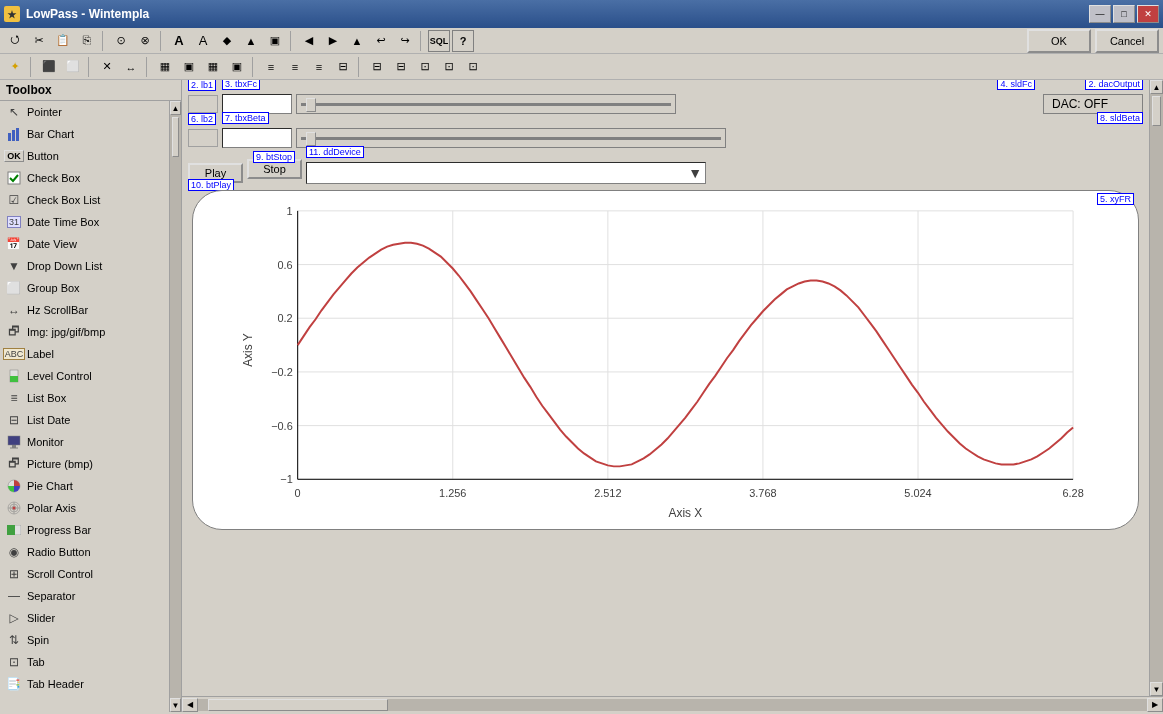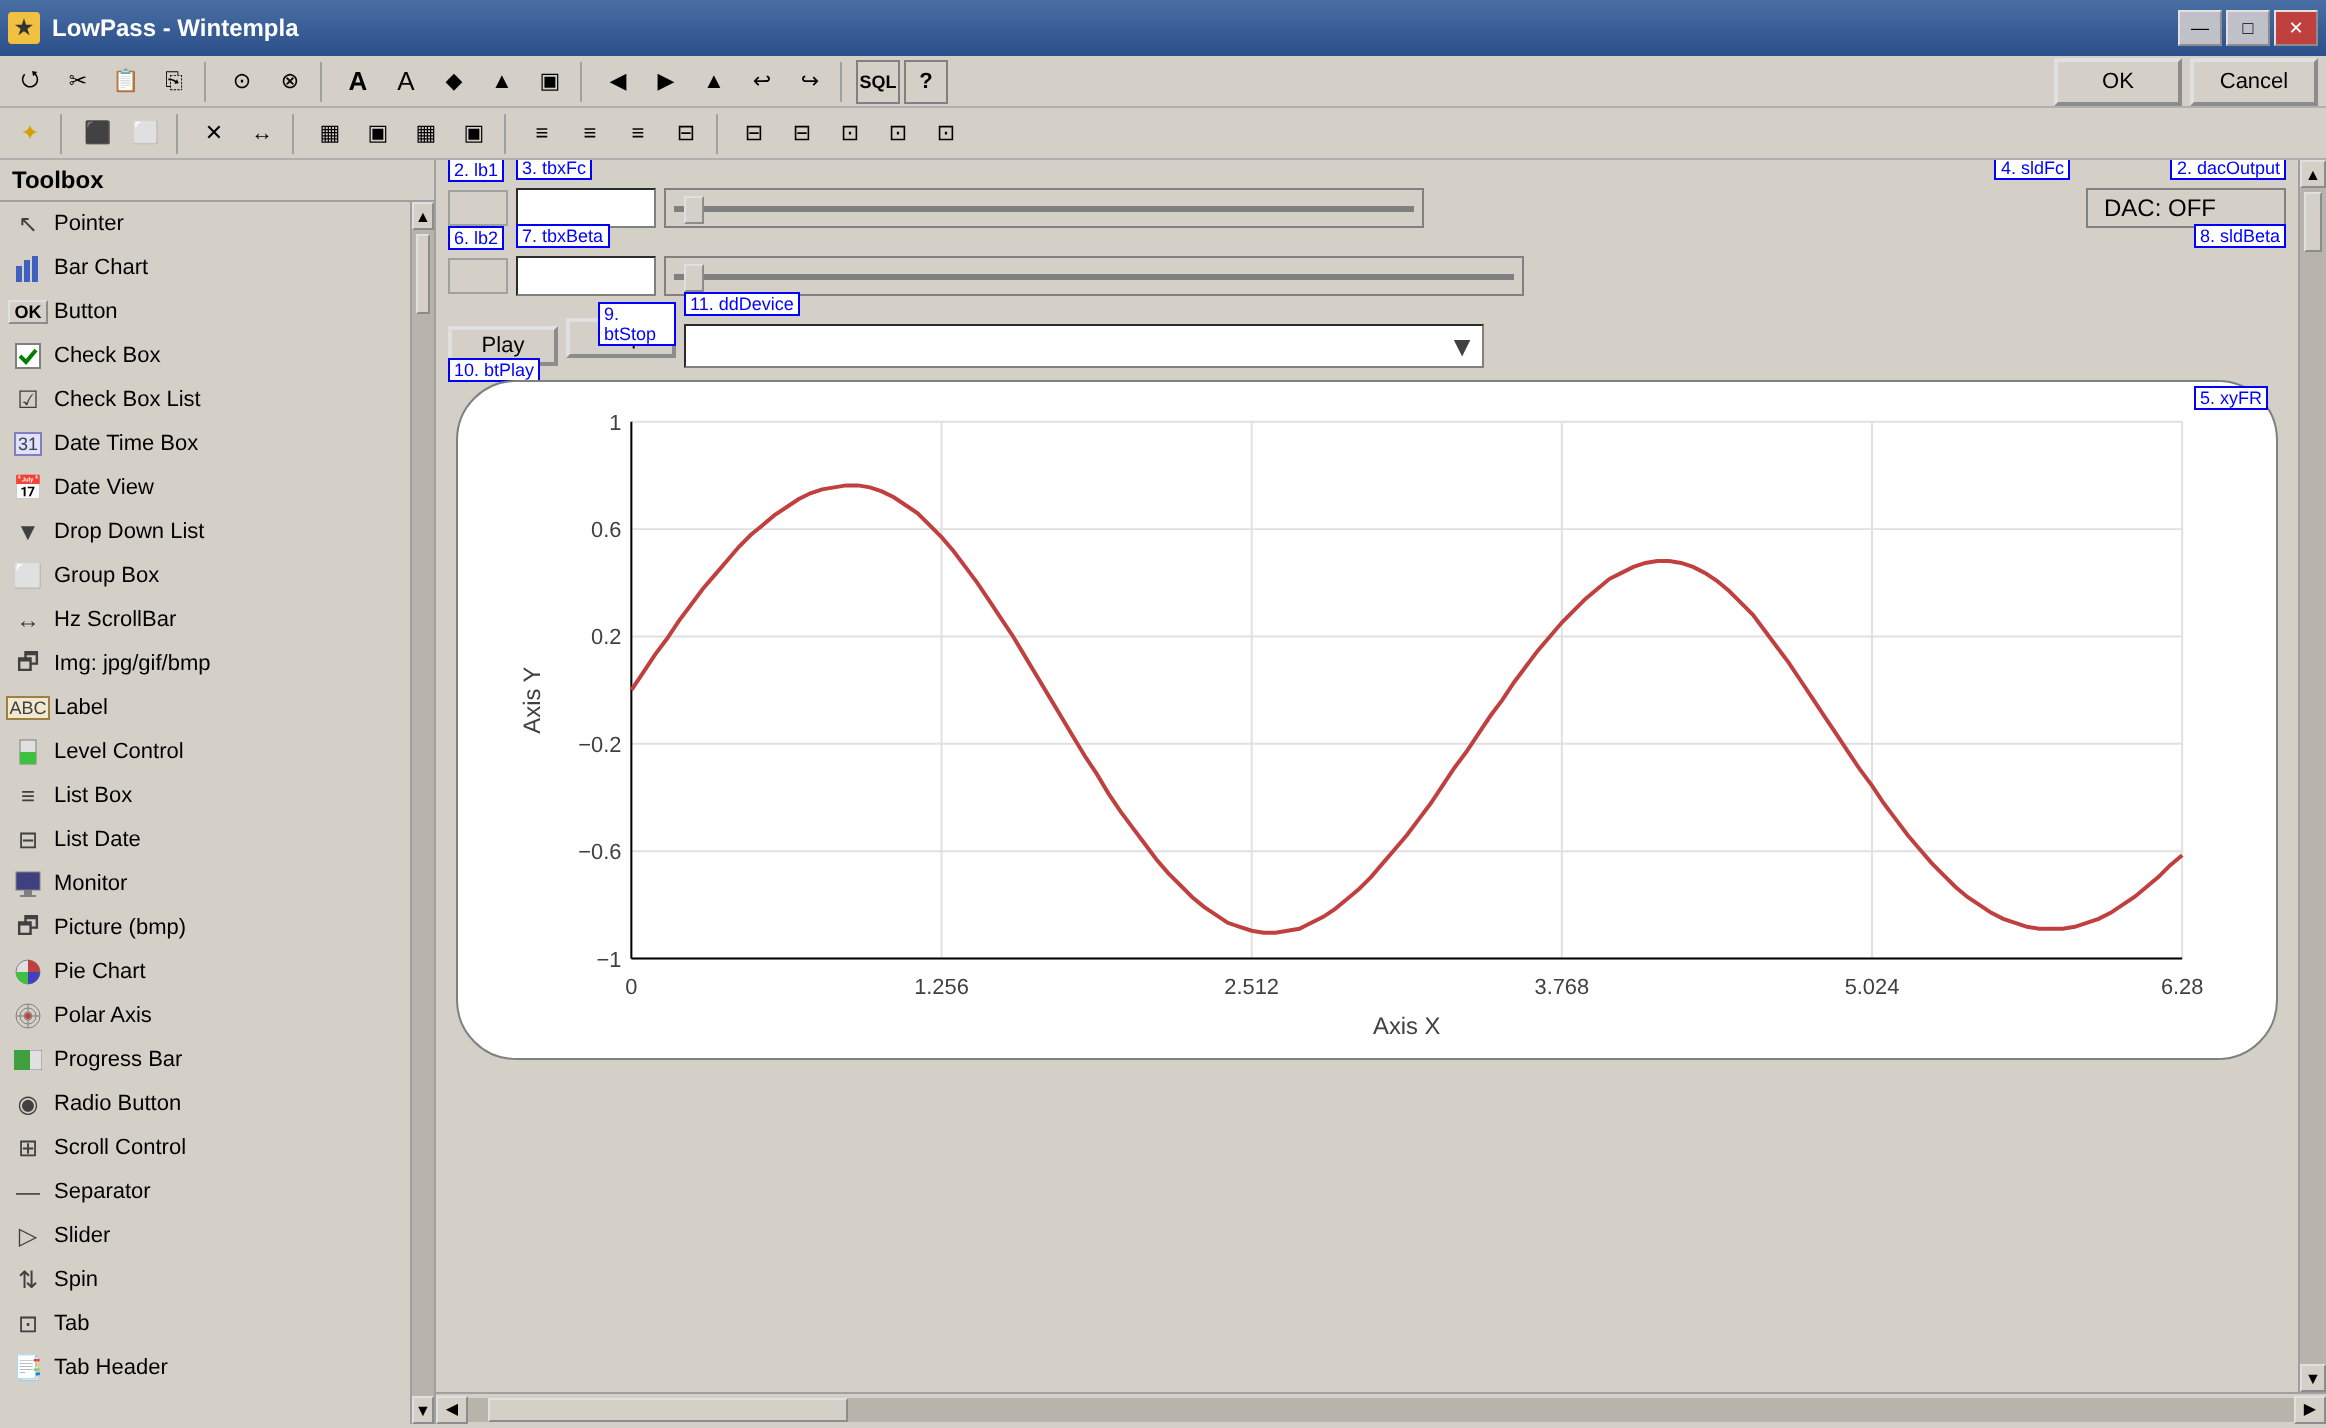--- a/index.html
+++ b/index.html
@@ -22,21 +22,21 @@
     .title-btn.close { background: #c04040; color: white; }
     .toolbar-row { display: flex; align-items: center; height: 26px; padding: 2px 4px; gap: 2px; border-bottom: 1px solid #b0b0b0; }
     .tb-btn { width: 22px; height: 22px; background: #d4d0c8; border: 1px solid transparent; cursor: pointer; display: flex; align-items: center; justify-content: center; font-size: 11px; }
     .tb-sep { width: 4px; height: 20px; border-left: 1px solid #a0a0a0; margin: 0 2px; }
     .ok-btn, .cancel-btn { width: 64px; height: 24px; background: #d4d0c8; border: 2px outset #e0e0e0; cursor: pointer; font-size: 11px; }
 
     
     .main-area { display: flex; height: calc(714px - 28px - 54px); }
 
     
-    .toolbox { width: 218px; background: #d4d0c8; border-right: 1px solid #a0a0a0; display: flex; flex-direction: column; overflow: hidden; }
+    .toolbox { width: 182px; background: #d4d0c8; border-right: 1px solid #a0a0a0; display: flex; flex-direction: column; overflow: hidden; }
     .toolbox-header { background: #d4d0c8; padding: 3px 6px; font-weight: bold; font-size: 12px; border-bottom: 1px solid #a0a0a0; }
     .toolbox-list { flex: 1; overflow-y: auto; }
     .toolbox-item { display: flex; align-items: center; gap: 5px; padding: 2px 6px; cursor: pointer; height: 22px; }
     .tool-icon { width: 16px; height: 16px; display: flex; align-items: center; justify-content: center; flex-shrink: 0; }
     .toolbox-scrollbar { width: 12px; background: #d4d0c8; border-left: 1px solid #a0a0a0; display: flex; flex-direction: column; }
     .scroll-arrow { height: 14px; background: #d4d0c8; border: 1px outset #e0e0e0; display: flex; align-items: center; justify-content: center; cursor: pointer; font-size: 8px; }
     .scroll-track { flex: 1; background: #b8b4ac; }
     .scroll-thumb { height: 40px; background: #d4d0c8; border: 1px outset #e0e0e0; margin: 2px; }
     .canvas-content { flex: 1; background: #d4d0c8; padding: 4px; overflow: hidden; position: relative; }
     .widget-container { position: relative; display: inline-flex; align-items: center; }
@@ -385,21 +385,21 @@
             </div>
           </div>
         </div>
 
         <div style="display:flex;align-items:center;gap:4px;margin-bottom:6px;position:relative;">
           <div class="widget-container" style="position:relative;">
             <span class="rel-tag" style="top:-8px;left:0;margin-top:32px;">10. btPlay</span>
             <button class="play-btn" style="margin-top:8px;min-width:55px;">Play</button>
           </div>
           <div class="widget-container" style="position:relative;">
-            <span class="rel-tag" style="top:-8px;left:16px;">9. btStop</span>
+            <span class="rel-tag" style="top:-8px;left:6px;">9. btStop</span>
             <button class="stop-btn" style="margin-top:0;min-width:55px;">Stop</button>
           </div>
           <div class="widget-container" style="position:relative;flex:1;">
             <span class="rel-tag" style="top:-8px;left:0;">11. ddDevice</span>
             <div class="drop-down" style="margin-top:8px;width:100%;max-width:400px;">
               <span></span>
               <span style="font-size:14px;color:#404040;">▼</span>
             </div>
           </div>
         </div>

